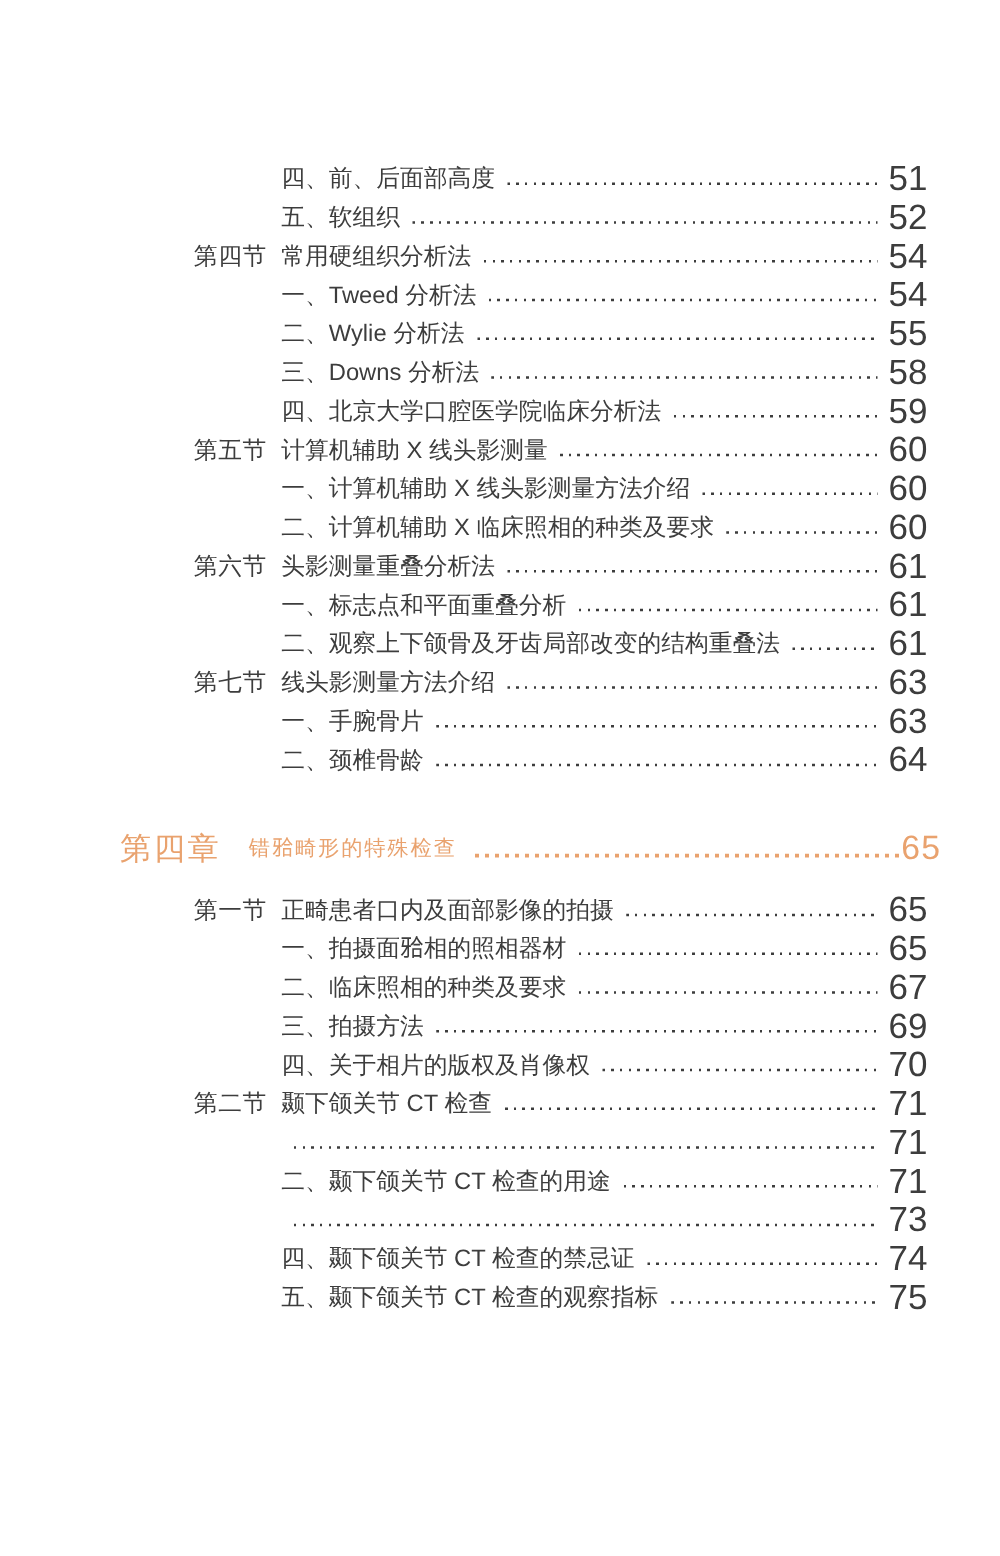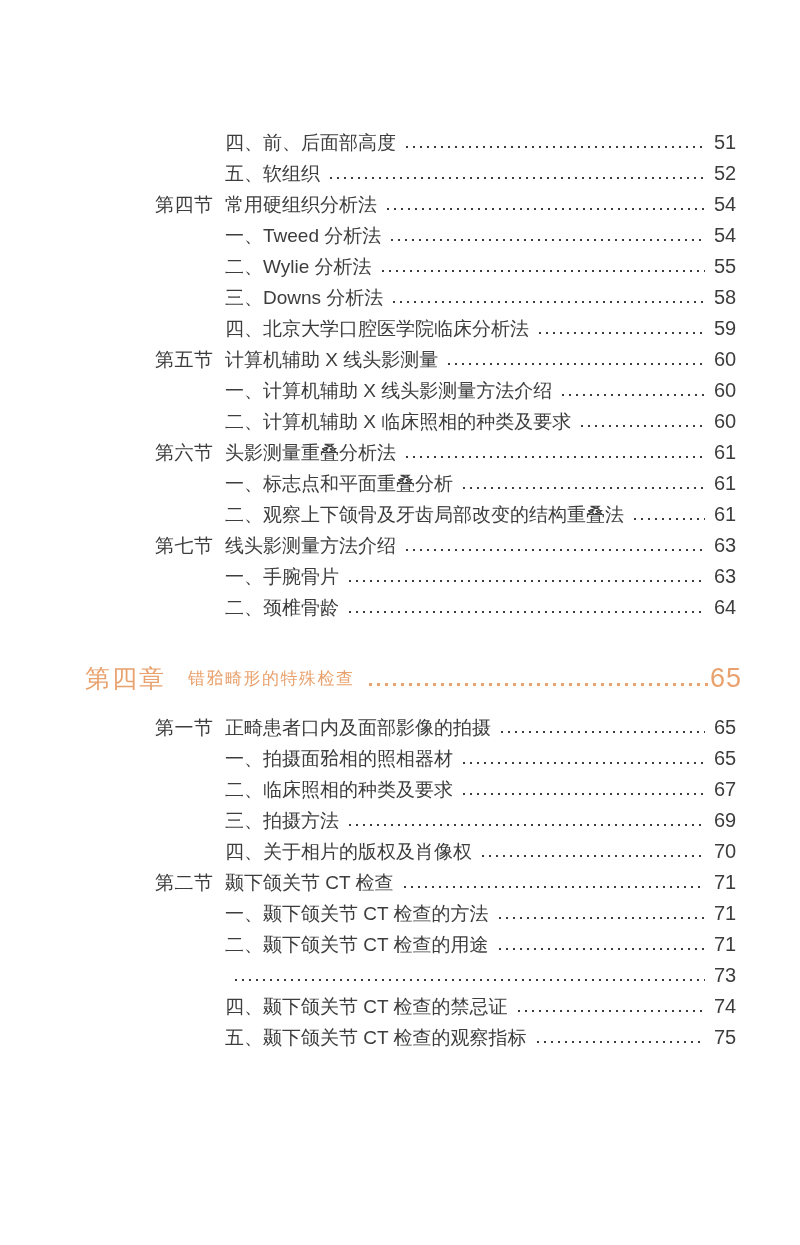--- a/index.html
+++ b/index.html
@@ -50,26 +50,26 @@
   .leader {
     flex: 1 1 auto;
     height: 2px;
     margin: 0 9px 0 10px;
     transform: translateY(4px);
     background: repeating-linear-gradient(90deg, var(--ink) 0 2px, transparent 2px 7px);
   }
   .page-num {
     flex: 0 0 28px;
     text-align: left;
-    font-size: 20px;
+    font-size: 28px;
   }
 
   .chapter-row {
     position: absolute;
-    left: 85px;
+    left: 96px;
     top: 656px;
     width: 657px;
     height: 44px;
     display: flex;
     align-items: center;
     color: var(--accent);
     white-space: nowrap;
   }
   .chap-label {
     font-size: 25px;
@@ -256,21 +256,20 @@
 
   <div class="toc-row">
     <span class="sec-label">第二节</span>
     <span class="row-title">颞下颌关节 CT 检查</span>
     <span class="leader"></span>
     <span class="page-num">71</span>
   </div>
 
   <div class="toc-row">
     <span class="sec-label"></span>
-    <span class="row-title">一、颞下颌关节 CT 检查的方法</span>
     <span class="leader"></span>
     <span class="page-num">71</span>
   </div>
 
   <div class="toc-row">
     <span class="sec-label"></span>
     <span class="row-title">二、颞下颌关节 CT 检查的用途</span>
     <span class="leader"></span>
     <span class="page-num">71</span>
   </div>

